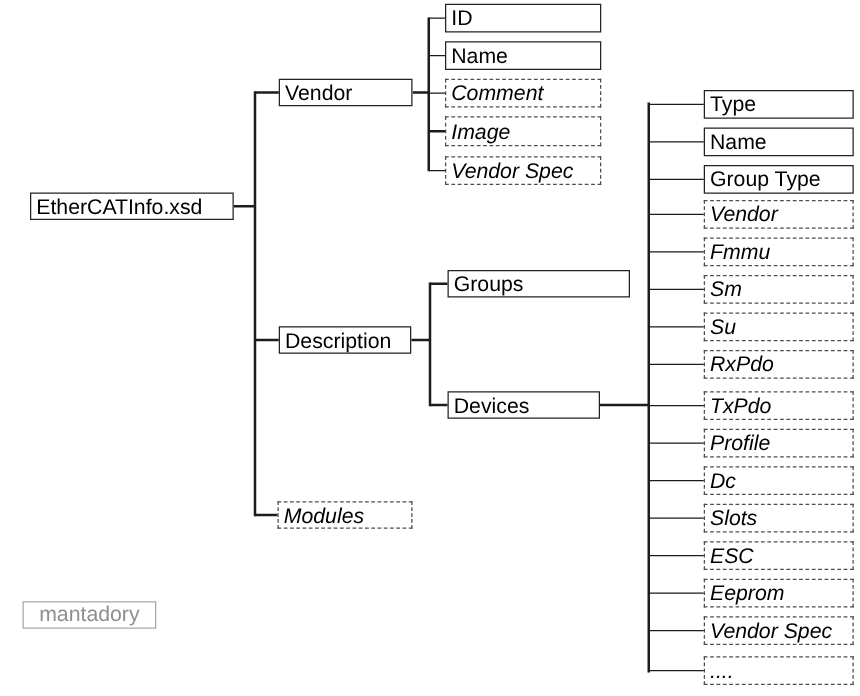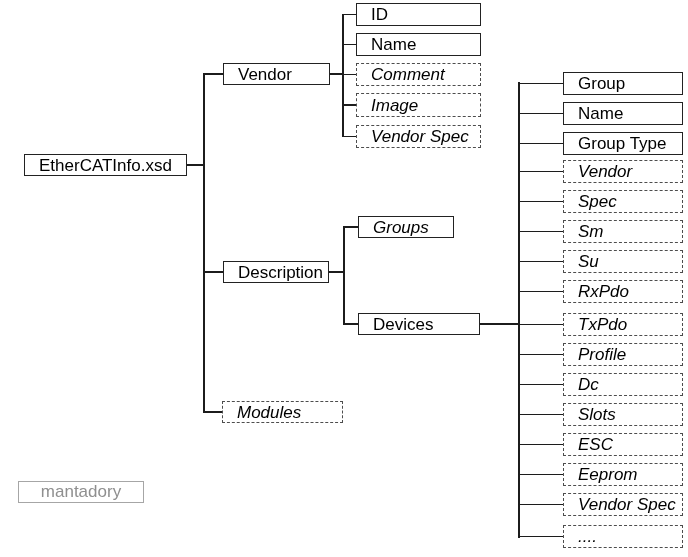--- a/index.html
+++ b/index.html
@@ -13,36 +13,36 @@
   }
   .node {
     position: absolute;
     box-sizing: border-box;
     background: #ffffff;
     color: var(--text, #000000);
     font-size: 17px;
     line-height: 19px;
     display: flex;
     align-items: center;
-    padding-left: 14px;
+    padding-left: 4px;
     white-space: nowrap;
     z-index: 2;
     overflow: hidden;
   }
   .node.mandatory { border: 1.8px solid var(--box-border, #222222); }
   .node.optional  { border: 1.8px dashed var(--optional-border, #4d4d4d); font-style: italic; }
   .line {
     position: absolute;
     background: var(--line, #1c1c1c);
     z-index: 1;
   }
   .legend-box {
     position: absolute;
     box-sizing: border-box;
-    width: 126px;
+    width: 107px;
     height: 22px;
     background: #ffffff;
     color: var(--legend, #8f8f8f);
     font-size: 17px;
     display: flex;
     align-items: center;
     justify-content: center;
     z-index: 2;
   }
   .legend-box.solid  { left: 18px; top: 481px; border: 1.5px solid  var(--legend-border, #a6a6a6); }
@@ -85,33 +85,33 @@
       <div class="line" style="left: 519px; top: 413.75px; width: 46px; height: 1.5px;"></div>
       <div class="line" style="left: 519px; top: 443.75px; width: 46px; height: 1.5px;"></div>
       <div class="line" style="left: 519px; top: 473.75px; width: 46px; height: 1.5px;"></div>
       <div class="line" style="left: 519px; top: 503.75px; width: 46px; height: 1.5px;"></div>
       <div class="line" style="left: 519px; top: 535.75px; width: 46px; height: 1.5px;"></div>
     </div>
   <div id="nodes-layer">
       <div class="node mandatory" style="left: 24px; top: 154px; width: 163px; height: 22px;">EtherCATInfo.xsd</div>
       <div class="node mandatory" style="left: 223px; top: 63px; width: 107px; height: 22px;">Vendor</div>
       <div class="node mandatory" style="left: 223px; top: 261px; width: 106px; height: 22px;">Description</div>
-      <div class="node optional" style="left: 222px; top: 401px; width: 121px; height: 22px;">Modules</div>
+      <div class="node optional" style="left: 222px; top: 401px; width: 108px; height: 22px;">Modules</div>
       <div class="node mandatory" style="left: 356px; top: 3px; width: 125px; height: 23px;">ID</div>
       <div class="node mandatory" style="left: 356px; top: 33px; width: 125px; height: 23px;">Name</div>
       <div class="node optional" style="left: 356px; top: 63px; width: 125px; height: 23px;">Comment</div>
       <div class="node optional" style="left: 356px; top: 93px; width: 125px; height: 24px;">Image</div>
       <div class="node optional" style="left: 356px; top: 125px; width: 125px; height: 23px;">Vendor Spec</div>
-      <div class="node mandatory" style="left: 358px; top: 216px; width: 96px; height: 22px; font-style: italic;">Groups</div>
+      <div class="node mandatory" style="left: 358px; top: 216px; width: 146px; height: 22px;">Groups</div>
       <div class="node mandatory" style="left: 358px; top: 313px; width: 122px; height: 22px;">Devices</div>
-      <div class="node mandatory" style="left: 563px; top: 72px; width: 120px; height: 23px;">Group</div>
+      <div class="node mandatory" style="left: 563px; top: 72px; width: 120px; height: 23px;">Type</div>
       <div class="node mandatory" style="left: 563px; top: 102px; width: 120px; height: 23px;">Name</div>
       <div class="node mandatory" style="left: 563px; top: 132px; width: 120px; height: 23px;">Group Type</div>
       <div class="node optional" style="left: 563px; top: 160px; width: 120px; height: 23px;">Vendor</div>
-      <div class="node optional" style="left: 563px; top: 190px; width: 120px; height: 23px;">Spec</div>
+      <div class="node optional" style="left: 563px; top: 190px; width: 120px; height: 23px;">Fmmu</div>
       <div class="node optional" style="left: 563px; top: 220px; width: 120px; height: 23px;">Sm</div>
       <div class="node optional" style="left: 563px; top: 250px; width: 120px; height: 23px;">Su</div>
       <div class="node optional" style="left: 563px; top: 280px; width: 120px; height: 23px;">RxPdo</div>
       <div class="node optional" style="left: 563px; top: 313px; width: 120px; height: 23px;">TxPdo</div>
       <div class="node optional" style="left: 563px; top: 343px; width: 120px; height: 23px;">Profile</div>
       <div class="node optional" style="left: 563px; top: 373px; width: 120px; height: 23px;">Dc</div>
       <div class="node optional" style="left: 563px; top: 403px; width: 120px; height: 23px;">Slots</div>
       <div class="node optional" style="left: 563px; top: 433px; width: 120px; height: 23px;">ESC</div>
       <div class="node optional" style="left: 563px; top: 463px; width: 120px; height: 23px;">Eeprom</div>
       <div class="node optional" style="left: 563px; top: 493px; width: 120px; height: 23px;">Vendor Spec</div>

